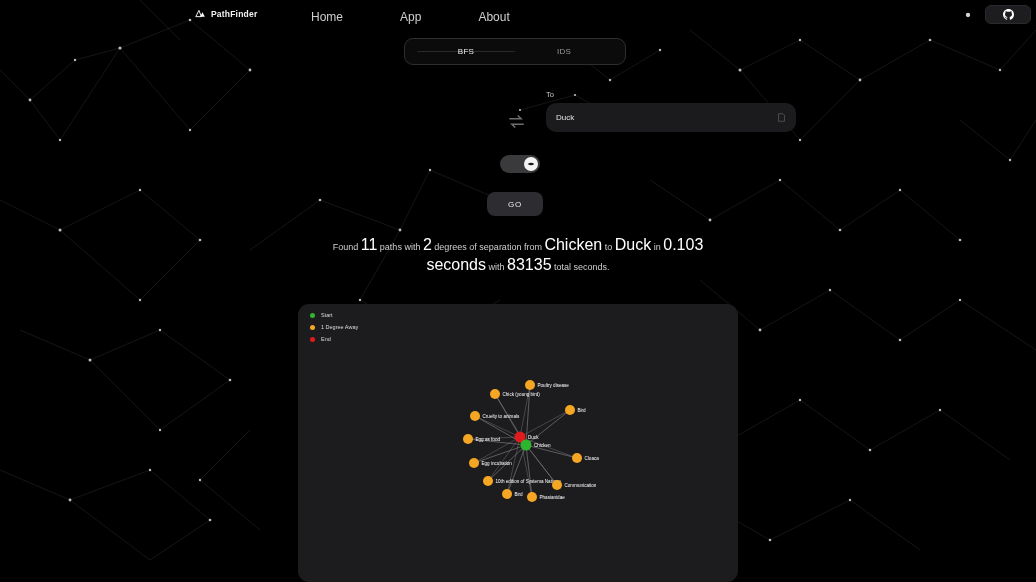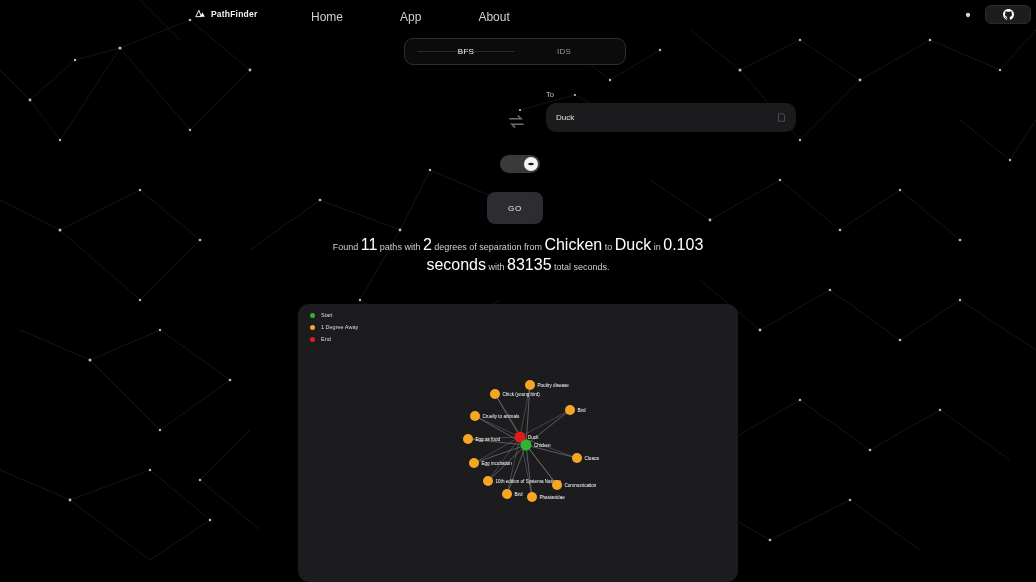--- a/index.html
+++ b/index.html
@@ -73,21 +73,21 @@
   }
   .switch .knob {
     position:absolute; right:2px; top:2px; width:14px; height:14px;
     border-radius:50%; background:#f4f4f4; display:flex;
     align-items:center; justify-content:center;
   }
   .switch .knob svg { width:8px; height:8px; }
 
   
   .go-btn {
-    position:absolute; left:487px; top:192px; width:56px; height:32px;
+    position:absolute; left:487px; top:192px; width:56px; height:24px;
     border-radius:8px; background:#2c2c31; color:#ededed; font-size:8px;
     display:flex; align-items:center; justify-content:center; cursor:pointer;
     letter-spacing:.8px; z-index:4; border:none;
   }
 
   
   .result {
     position:absolute; left:318px; top:236px; width:400px; z-index:4;
     text-align:center; color:#cfcfcf; font-size:9px; line-height:17px;
   }

